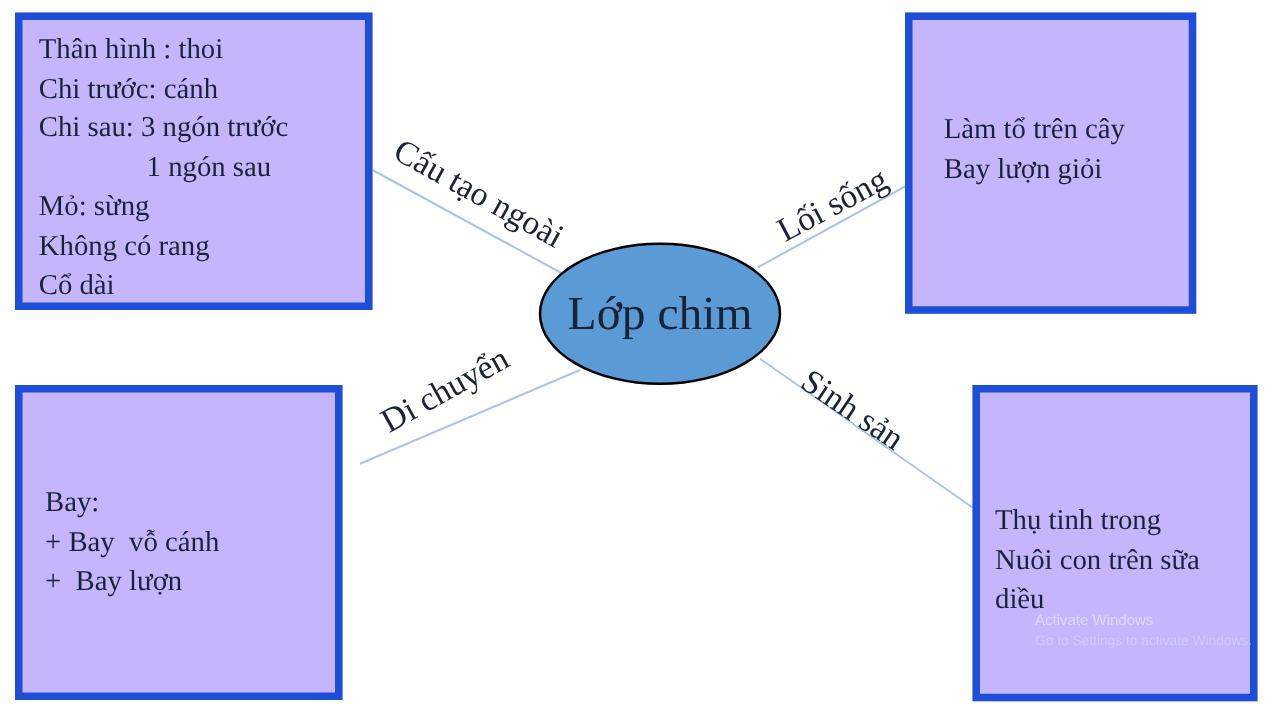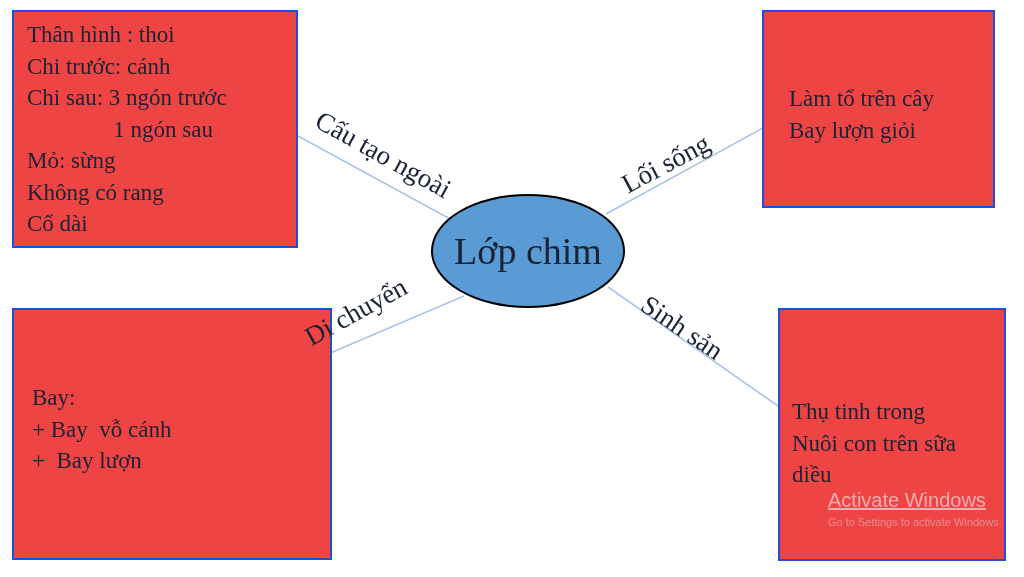--- a/index.html
+++ b/index.html
@@ -13,34 +13,34 @@
     font-family: "Liberation Serif", "DejaVu Serif", serif;
     color: #1a2336;
   }
   svg.connectors {
     position: absolute;
     left: 0; top: 0;
     width: 1024px; height: 577px;
   }
   .node-box {
     position: absolute;
-    background: #ef4444;
-    border: 2px solid #1d4ed8;
+    background: #c4b5fd;
+    border: 6px solid #1d4ed8;
   }
   .box-text {
     font-size: 23px;
     line-height: 31.5px;
     white-space: pre-wrap;
     color: #1a2336;
   }
   .box-tl { left: 12px;  top: 10px;  width: 286px; height: 238px; }
   .box-tl .box-text { padding: 7px 0 0 13px; }
-  .box-tr { left: 762px; top: 10px;  width: 233px; height: 198px; }
+  .box-tr { left: 724px; top: 10px;  width: 233px; height: 241px; }
   .box-tr .box-text { padding: 71px 0 0 25px; }
-  .box-bl { left: 12px;  top: 308px; width: 320px; height: 252px; }
+  .box-bl { left: 12px;  top: 308px; width: 262px; height: 252px; }
   .box-bl .box-text { padding: 72px 0 0 18px; }
   .box-br { left: 778px; top: 308px; width: 228px; height: 253px; }
   .box-br .box-text { padding: 86px 0 0 12px; }
   .center-node {
     position: absolute;
     left: 431px; top: 194px;
     width: 194px; height: 114px;
     background: #5b9bd5;
     border: 2px solid #000000;
     border-radius: 50%;
@@ -63,23 +63,22 @@
   .label-tr { left: 666px; top: 164px; transform: translate(-50%,-50%) rotate(-28deg); }
   .label-bl { left: 356px; top: 312px; transform: translate(-50%,-50%) rotate(-29deg); }
   .label-br { left: 682px; top: 328px; transform: translate(-50%,-50%) rotate(34deg); }
   .watermark {
     position: absolute;
     left: 828px; top: 489px;
     font-family: "Liberation Sans", "DejaVu Sans", sans-serif;
     pointer-events: none;
   }
   .watermark-line1 {
-    font-size: 20px;
+    font-size: 12px;
     color: rgba(238, 242, 247, 0.60);
-    text-decoration: underline;
   }
   .watermark-line2 {
     margin-top: 4px;
     font-size: 11px;
     color: rgba(225, 233, 242, 0.42);
   }
 </style>
 </head>
 <body>
 

